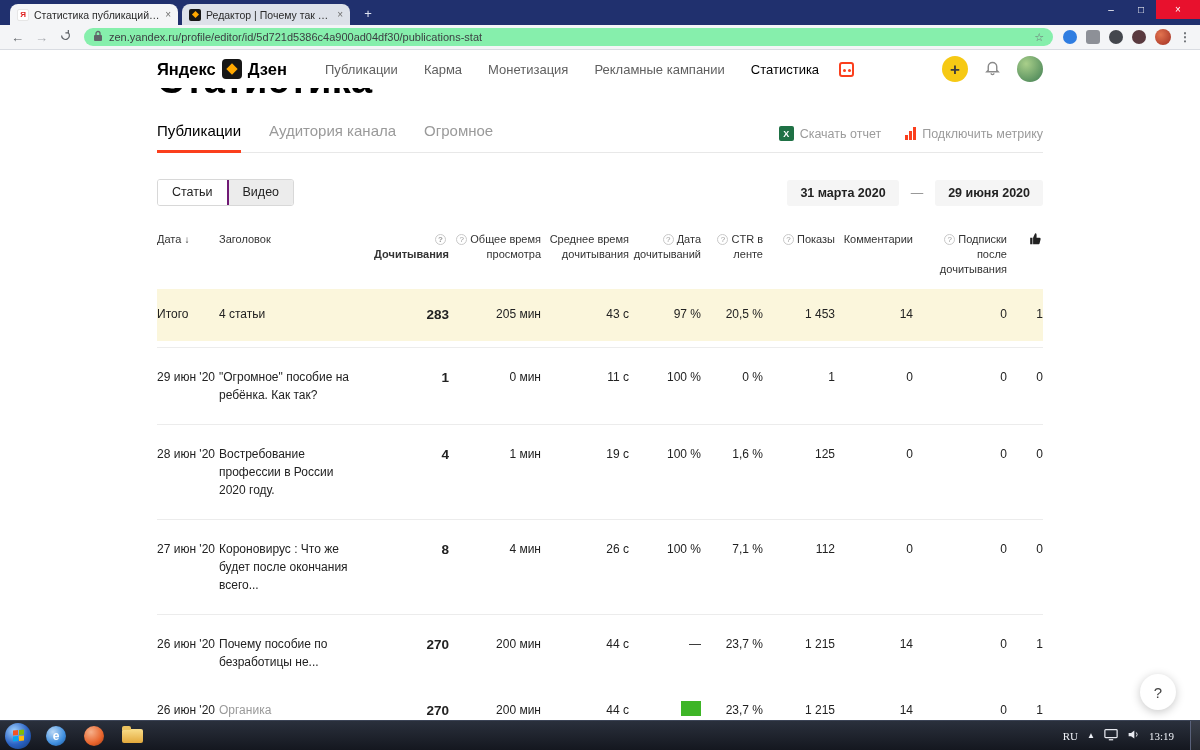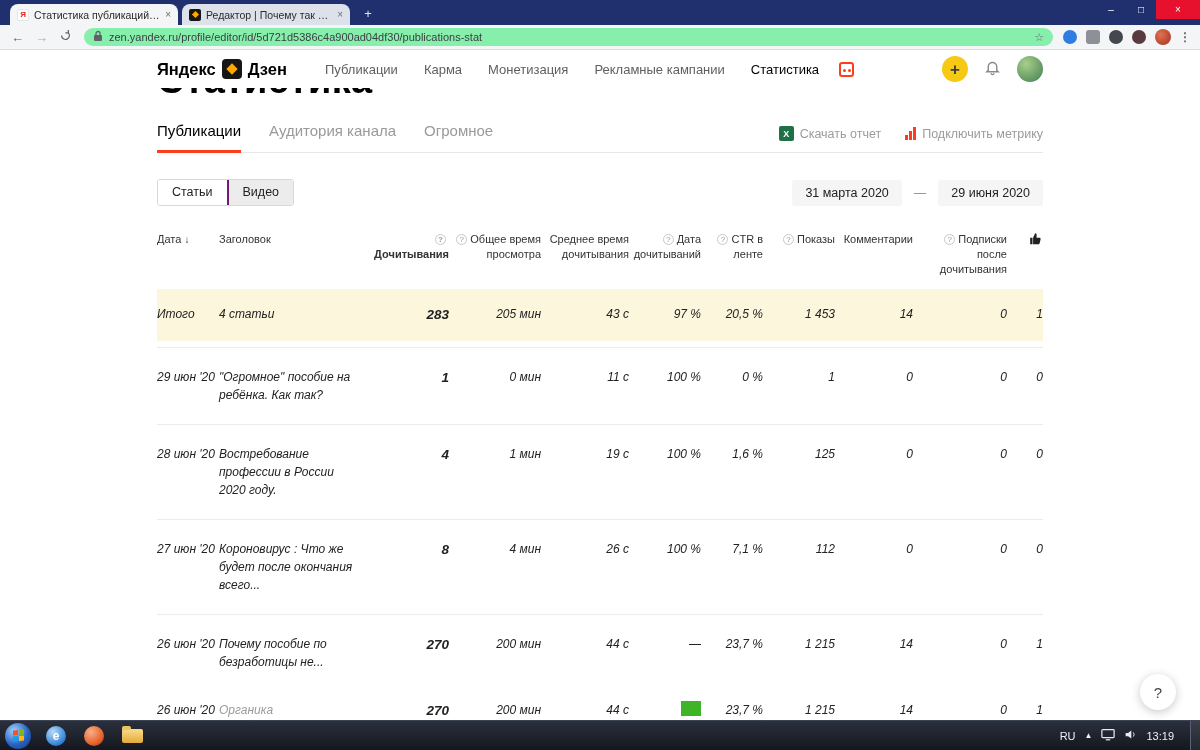--- a/index.html
+++ b/index.html
@@ -65,34 +65,34 @@
   .metr { display:flex; align-items:flex-end; gap:1px; height:13px; }
   .metr i { width:3px; background:var(--accent-red,#fb3f1d); display:block; }
   .metr .m1{height:5px;} .metr .m2{height:9px;} .metr .m3{height:13px;}
 
   .filters { margin-top:26px; display:flex; align-items:center; }
   .seg-group { display:inline-flex; border:1px solid #d8d8d8; border-radius:3px; overflow:hidden; font-size:12.5px; height:27px; }
   .seg { padding:0 14px; line-height:25px; color:#222; }
   .seg.on { background:#fff; }
   .seg.off { background:#ececec; border-left:2px solid #701a75; }
   .dates { margin-left:auto; display:flex; align-items:center; gap:12px; font-size:12.5px; }
-  .datechip { background:#f5f5f5; border-radius:3px; padding:6px 13px; color:#222; }
+  .datechip { background:#f5f5f5; border-radius:3px; padding:6px 13px; color:#222;font-weight:bold; }
   .datesep { color:#8a8a8a; }
 
   
   .t-grid { display:grid; grid-template-columns:62px 150px 80px 92px 88px 72px 62px 72px 78px 94px 36px; }
   .thead { margin-top:26px; font-size:11px; color:#333; line-height:1.35; }
   .th { text-align:right; }
   .th.c-date, .th.c-title { text-align:left; }
   .th.bold { font-weight:bold; }
   .sort { color:#333; font-size:10px; }
   .q { display:inline-block; width:11px; height:11px; border:1px solid #c9c9c9; border-radius:50%; font-size:8px; line-height:10px; text-align:center; color:#999; margin-right:3px; vertical-align:1px; }
   .thumb-ic { vertical-align:-2px; }
 
-  .t-row { padding:20px 0; font-size:12px; color:#222; line-height:1.5;font-style:italic; }
+  .t-row { padding:20px 0; font-size:12px; color:#222; line-height:1.5; }
   .t-row .td { text-align:right; }
   .t-row .c-date, .t-row .c-title { text-align:left; }
   .t-row .c-title { padding-right:14px; }
   .t-row .c-reads { font-weight:bold; font-size:13.5px; }
   .t-row.sum { background:var(--highlight-row,#fbf6dc); padding:16px 0; margin:12px 0 6px; }
   .t-row.divided { border-top:1px solid #ececec; }
   .t-row.compact { padding:10px 0; }
   .c-title.muted { color:#9a9a9a; }
   .map-chart { display:inline-flex; flex-direction:column; align-items:center; }
   .map-sq { width:20px; height:15px; background:var(--map-green,#3eb527); display:block; }
@@ -104,21 +104,21 @@
   .taskbar { position:absolute; bottom:0; left:0; right:0; height:30px; background:linear-gradient(#2a303c,#14171f); border-top:1px solid #3c4456; display:flex; align-items:center; z-index:30; }
   .orb { width:26px; height:26px; border-radius:50%; margin-left:5px; background:radial-gradient(circle at 35% 30%, #9fd0ff, #2a62c4 55%, #123a78); display:flex; align-items:center; justify-content:center; }
   .flag { display:grid; grid-template-columns:5px 5px; grid-auto-rows:5px; gap:1px; transform:skewY(-6deg); }
   .flag i { display:block; width:5px; height:5px; }
   .flag .f1{background:#f35325;} .flag .f2{background:#81bc06;} .flag .f3{background:#05a6f0;} .flag .f4{background:#ffba08;}
   .tb-ic { width:26px; height:26px; margin-left:12px; display:flex; align-items:center; justify-content:center; }
   .tb-orb1 { width:20px; height:20px; border-radius:50%; background:radial-gradient(circle at 35% 30%, #bcd9f6, #3f8fe0 60%, #1d4f8c); color:#fff; font-size:12px; font-weight:bold; display:flex; align-items:center; justify-content:center; }
   .tb-orb2 { width:20px; height:20px; border-radius:50%; background:radial-gradient(circle at 35% 30%, #f6b08a, #e8642c 60%, #9c3a14); }
   .folder { width:21px; height:14px; background:linear-gradient(#f9dd8a,#e3a93c); border-radius:2px; position:relative; }
   .folder::before { content:""; position:absolute; top:-3px; left:0; width:9px; height:4px; background:#ecc35f; border-radius:2px 2px 0 0; }
-  .tray { margin-left:auto; display:flex; align-items:center; gap:9px; color:#eef1f7; font-size:11px; }
+  .tray { margin-left:auto; display:flex; align-items:center; gap:9px; color:#eef1f7; font-size:11px;font-family:Liberation Serif, serif; }
   .tray .arr { font-size:8px; }
   .showdesk { width:10px; height:30px; margin-left:7px; border-left:1px solid #59617a; background:rgba(255,255,255,.07); }
 </style>
 </head>
 <body>
 
 <div class="screen">
 
   <div class="win-strip">
     <div class="btab active">

